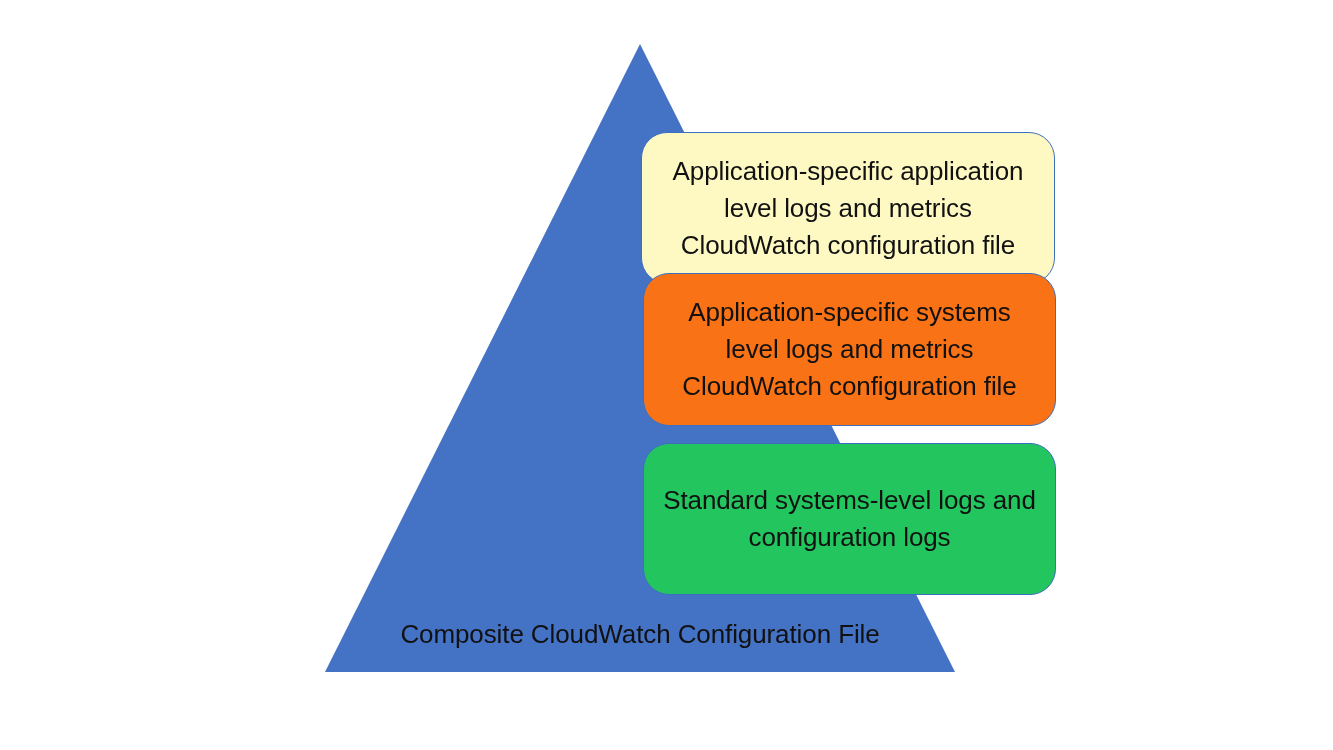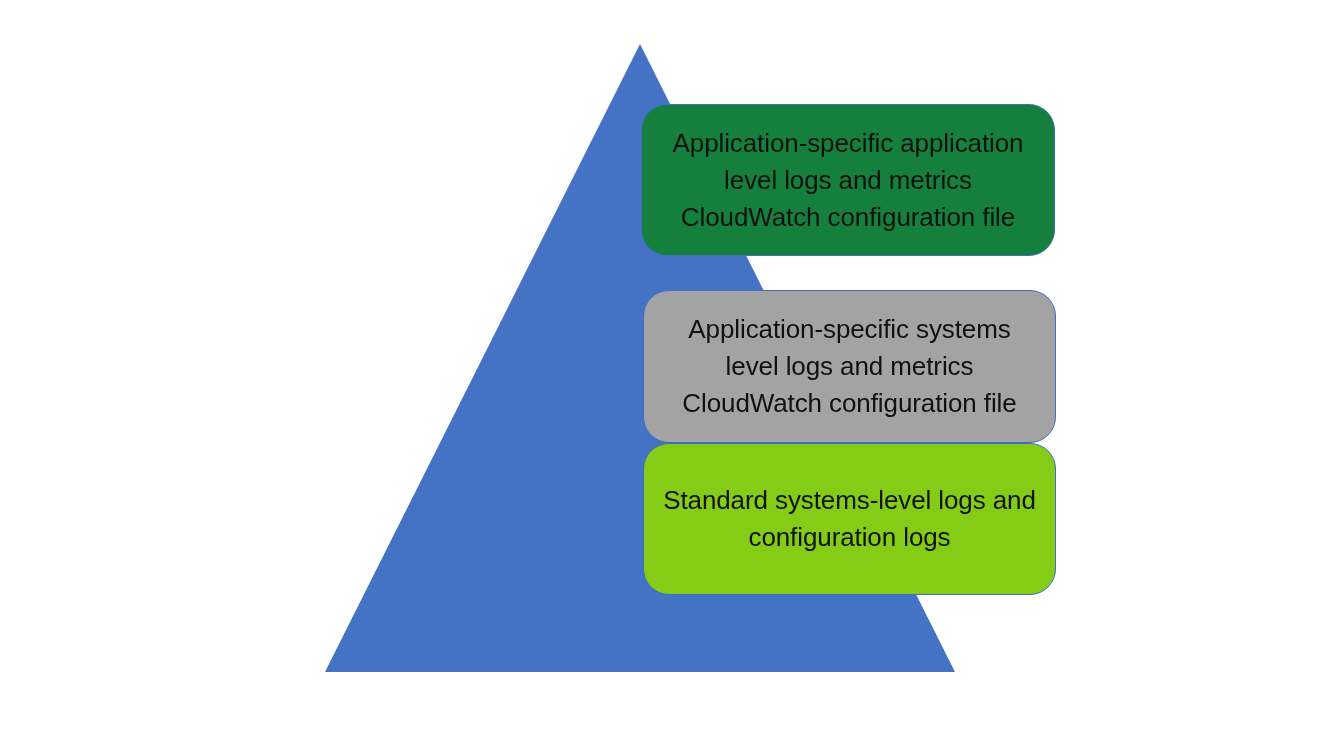--- a/index.html
+++ b/index.html
@@ -85,37 +85,38 @@
 <body>
 
 <div id="canvas" style="background: rgb(255, 255, 255);">
 
   <div id="pyramid-layer">
     <svg id="pyramid-shape" width="1333" height="750" viewBox="0 0 1333 750">
       <polygon points="640,44 955,672 325,672" fill="#4472C4"></polygon>
     </svg>
   </div>
 
+  <div class="pyramid-caption" style="color: rgb(17, 17, 17);">Composite CloudWatch Configuration File</div>
 
-  <div class="callout" id="callout-1" style="border-color: rgb(61, 111, 192); background: #15803d; color: rgb(17, 17, 17);">
+  <div class="callout" id="callout-1" style="border-color: rgb(61, 111, 192); background: #fef9c3; color: rgb(17, 17, 17); margin-top: 28px;">
     <div class="callout-text">
       <div>Application-specific application</div>
       <div>level logs and metrics</div>
       <div>CloudWatch configuration file</div>
     </div>
   </div>
 
-  <div class="callout" id="callout-2" style="border-color: rgb(61, 111, 192); background: #a3a3a3; color: rgb(17, 17, 17); margin-top: 17px;">
+  <div class="callout" id="callout-2" style="border-color: rgb(61, 111, 192); background: #f97316; color: rgb(17, 17, 17);">
     <div class="callout-text">
       <div>Application-specific systems</div>
       <div>level logs and metrics</div>
       <div>CloudWatch configuration file</div>
     </div>
   </div>
 
-  <div class="callout" id="callout-3" style="border-color: rgb(61, 111, 192); background: #84cc16; color: rgb(17, 17, 17); justify-content: center;">
+  <div class="callout" id="callout-3" style="border-color: rgb(61, 111, 192); background: #22c55e; color: rgb(17, 17, 17); justify-content: center;">
     <div class="callout-text">
       <div>Standard systems-level logs and</div>
       <div>configuration logs</div>
     </div>
   </div>
 
 </div>
 
 </body></html>

